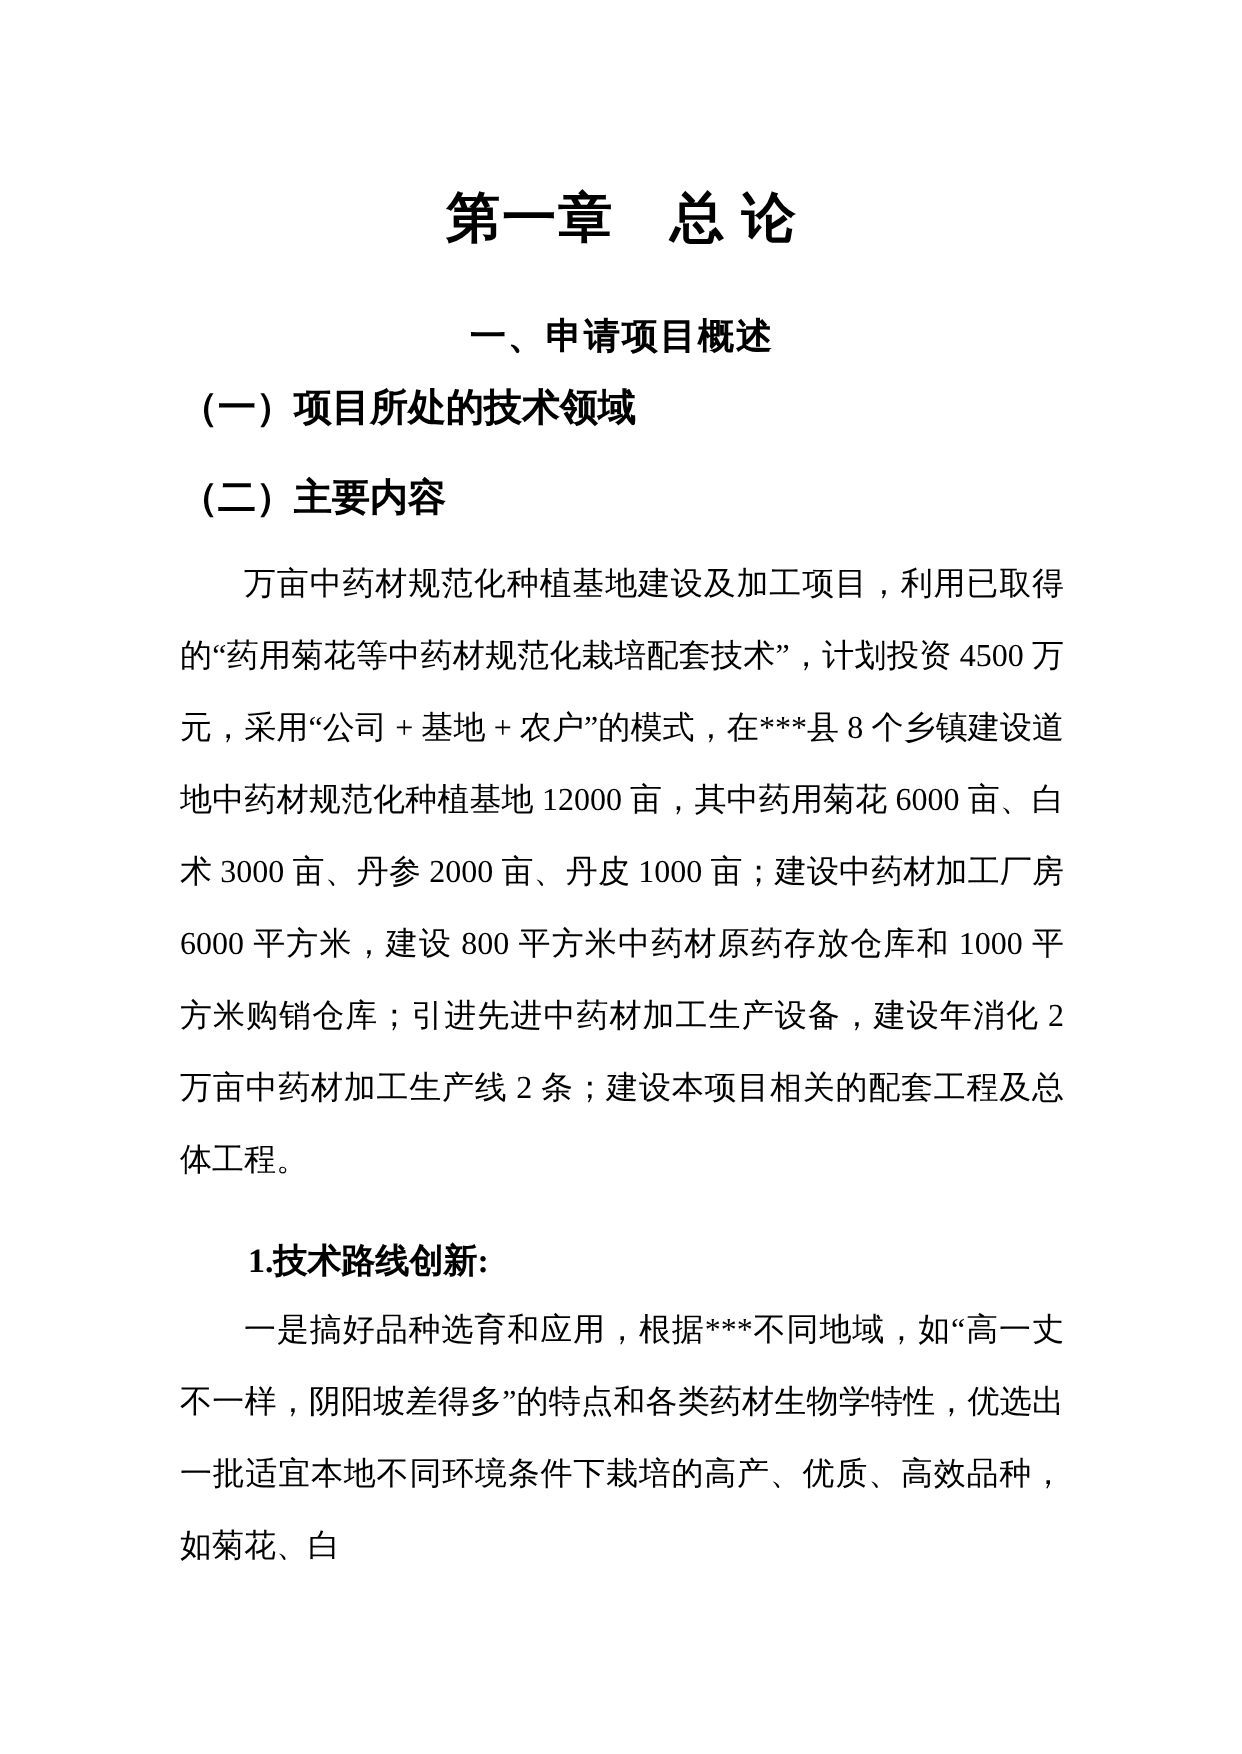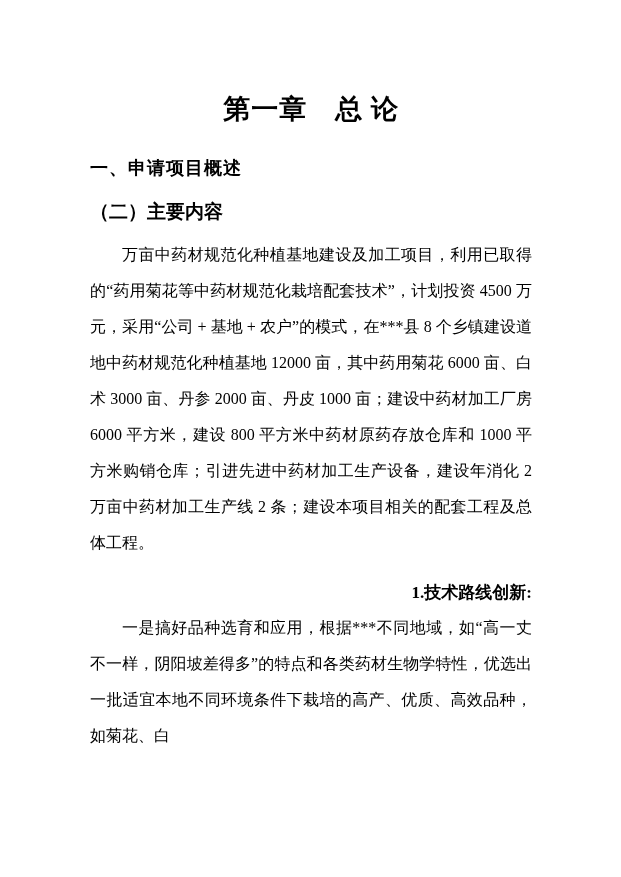--- a/index.html
+++ b/index.html
@@ -30,34 +30,34 @@
     text-align: center;
     letter-spacing: 1px;
     white-space: pre-wrap;
   }
   .overview-heading {
     margin: 30px 0 0 0;
     font-size: 18px;
     font-weight: bold;
     line-height: 1.3;
     letter-spacing: 1px;
+    text-align: center;
   }
   .sub-heading {
     margin: 13px 0 0 0;
     font-size: 19px;
     font-weight: bold;
     line-height: 1.3;
   }
   .numbered-heading {
     margin: 14px 0 0 0;
     font-size: 17px;
     font-weight: bold;
     line-height: 1.4;
     text-indent: 2em;
-    text-align: right;
   }
   .body-text {
     margin: 5px 0 0 0;
     font-size: 16px;
     line-height: 36px;
     text-align: justify;
     text-indent: 2em;
   }
   section {
     margin: 0;
@@ -73,20 +73,21 @@
 <body>
 
 <div class="page">
   <div class="content">
 
     <h1 class="chapter-title">第一章　总 论</h1>
 
     <h2 class="overview-heading">一、申请项目概述</h2>
 
     <section>
+      <h3 class="sub-heading">（一）项目所处的技术领域</h3>
     </section>
 
     <section class="gap-before">
       <h3 class="sub-heading">（二）主要内容</h3>
       <p class="body-text para-gap">万亩中药材规范化种植基地建设及加工项目，利用已取得的“药用菊花等中药材规范化栽培配套技术”，计划投资 4500 万元，采用“公司 + 基地 + 农户”的模式，在***县 8 个乡镇建设道地中药材规范化种植基地 12000 亩，其中药用菊花 6000 亩、白术 3000 亩、丹参 2000 亩、丹皮 1000 亩；建设中药材加工厂房 6000 平方米，建设 800 平方米中药材原药存放仓库和 1000 平方米购销仓库；引进先进中药材加工生产设备，建设年消化 2 万亩中药材加工生产线 2 条；建设本项目相关的配套工程及总体工程。</p>
     </section>
 
     <section class="gap-before">
       <h4 class="numbered-heading">1.技术路线创新:</h4>
       <p class="body-text">一是搞好品种选育和应用，根据***不同地域，如“高一丈不一样，阴阳坡差得多”的特点和各类药材生物学特性，优选出一批适宜本地不同环境条件下栽培的高产、优质、高效品种，如菊花、白</p>

